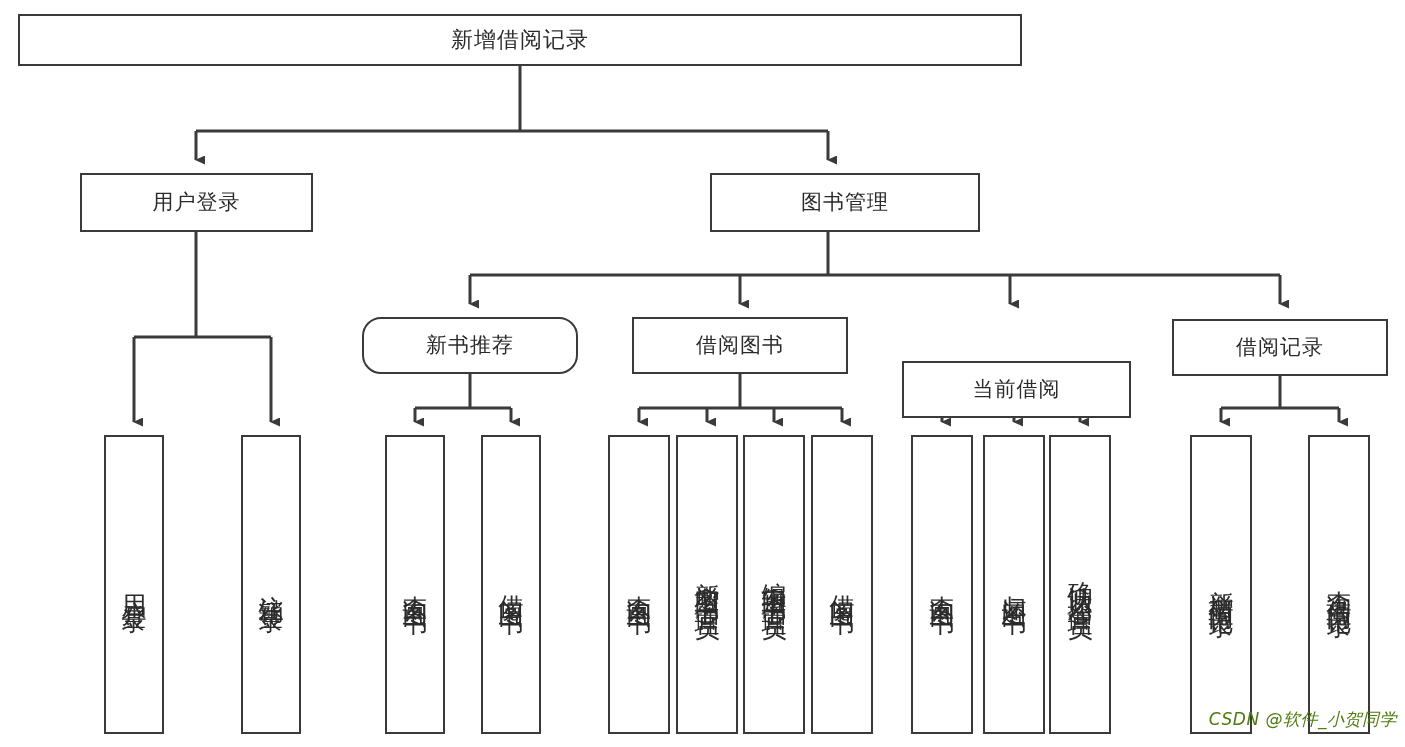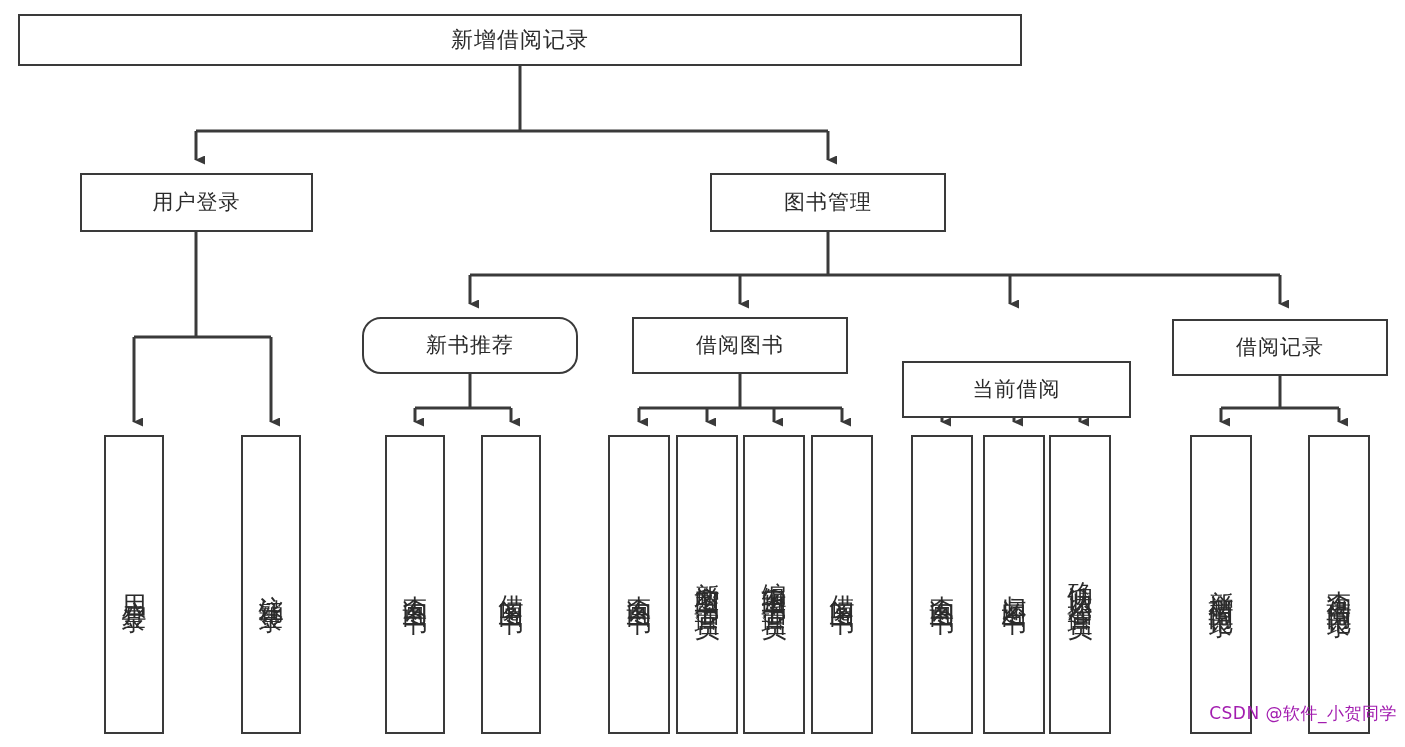--- a/index.html
+++ b/index.html
@@ -61,26 +61,27 @@
     writing-mode: vertical-rl;
     text-orientation: upright;
     font-size: 25px;
     letter-spacing: 5px;
     line-height: 1;
     white-space: nowrap;
   }
   .watermark {
     position: absolute;
     right: 8px;
-    bottom: 22px;
+    bottom: 16px;
     font-size: 17px;
-    color: #a21caf;
+    color: #4d7c0f;
     letter-spacing: 0.5px;
     z-index: 3;
     white-space: nowrap;
+    font-style: italic;
   }
 </style>
 </head>
 <body>
 
 <div id="canvas">
 
   <svg class="edges" width="1405" height="747" viewBox="0 0 1405 747" xmlns="http://www.w3.org/2000/svg">
     <defs>
       <marker id="arrow" markerWidth="9" markerHeight="10" refX="4.5" refY="9" orient="auto" markerUnits="userSpaceOnUse">
@@ -131,21 +132,21 @@
     </g>
   </svg>
 
   <div class="node horiz root" style="left:18px; top:14px; width:1004px; height:52px;">
     <span class="label">新增借阅记录</span>
   </div>
 
   <div class="node horiz" style="left:80px; top:173px; width:233px; height:59px;">
     <span class="label">用户登录</span>
   </div>
-  <div class="node horiz" style="left:710px; top:173px; width:236px; height:59px;">
+  <div class="node horiz" style="left:710px; top:173px; width:270px; height:59px;">
     <span class="label">图书管理</span>
   </div>
 
   <div class="node horiz" style="left:362px; top:317px; width:216px; height:57px;border-radius:19px;">
     <span class="label">新书推荐</span>
   </div>
   <div class="node horiz" style="left:632px; top:317px; width:216px; height:57px;">
     <span class="label">借阅图书</span>
   </div>
   <div class="node horiz" style="left:902px; top:317px; width:229px; height:57px;margin-top:44px;">

